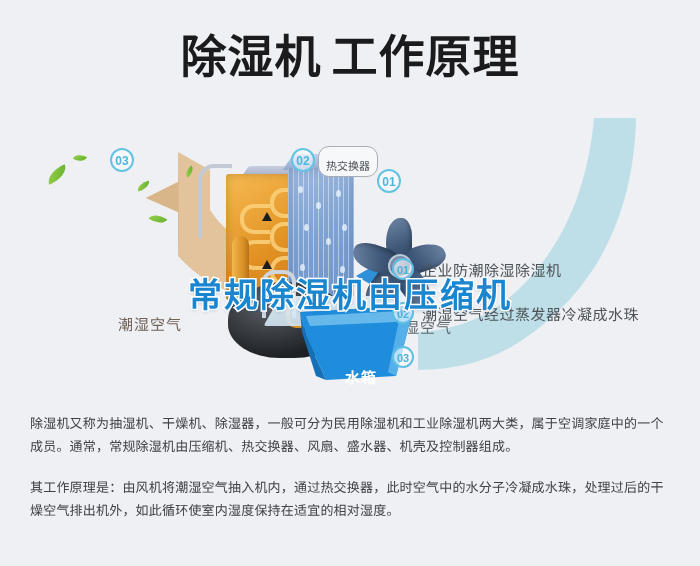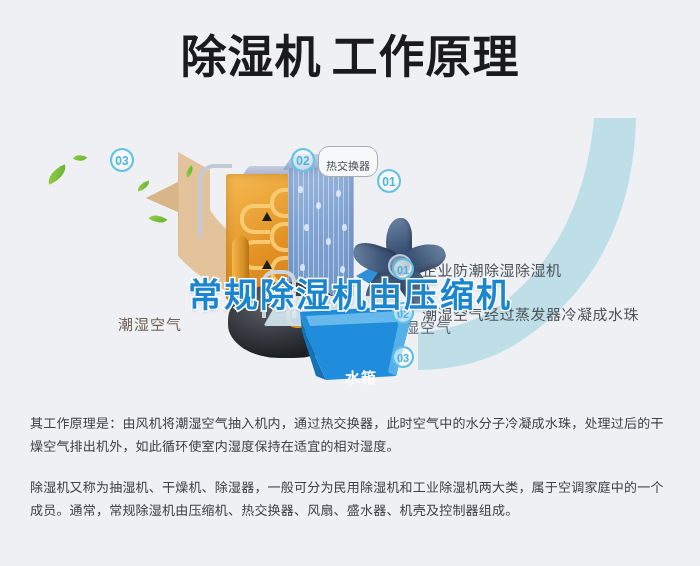--- a/index.html
+++ b/index.html
@@ -455,17 +455,17 @@
       </div>
       <div class="step-row">
         <span class="step-num">03</span>
       </div>
     </div>
   </div>
 
   <div class="watermark">常规除湿机由压缩机</div>
 
   <div class="copy">
+    <p>除湿机又称为抽湿机、干燥机、除湿器，一般可分为民用除湿机和工业除湿机两大类，属于空调家庭中的一个成员。通常，常规除湿机由压缩机、热交换器、风扇、盛水器、机壳及控制器组成。</p>
     <p>其工作原理是：由风机将潮湿空气抽入机内，通过热交换器，此时空气中的水分子冷凝成水珠，处理过后的干燥空气排出机外，如此循环使室内湿度保持在适宜的相对湿度。</p>
-    <p>除湿机又称为抽湿机、干燥机、除湿器，一般可分为民用除湿机和工业除湿机两大类，属于空调家庭中的一个成员。通常，常规除湿机由压缩机、热交换器、风扇、盛水器、机壳及控制器组成。</p>
   </div>
 
 </div>
 
 </body></html>

